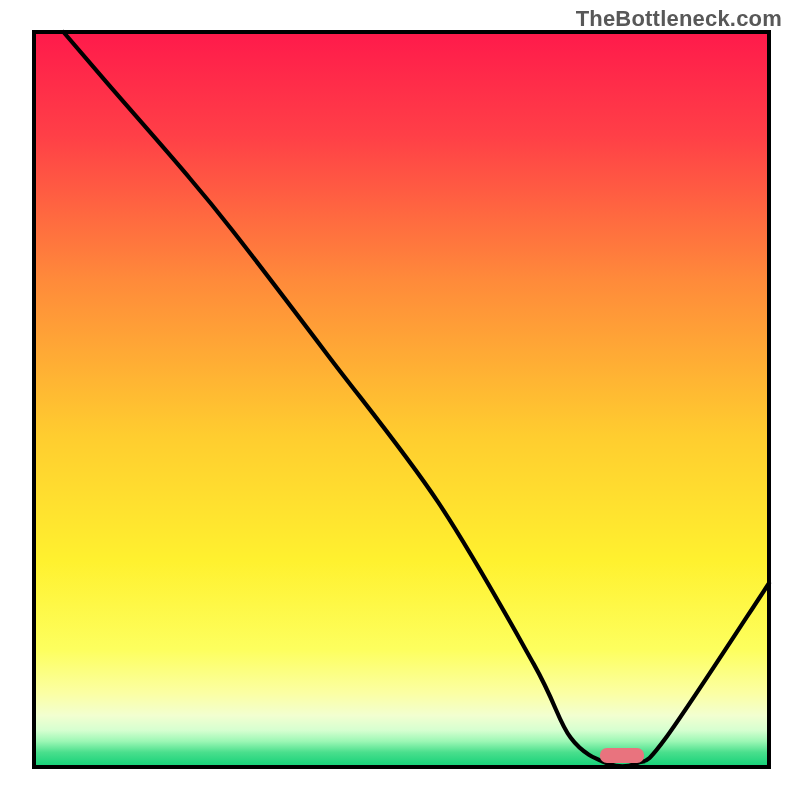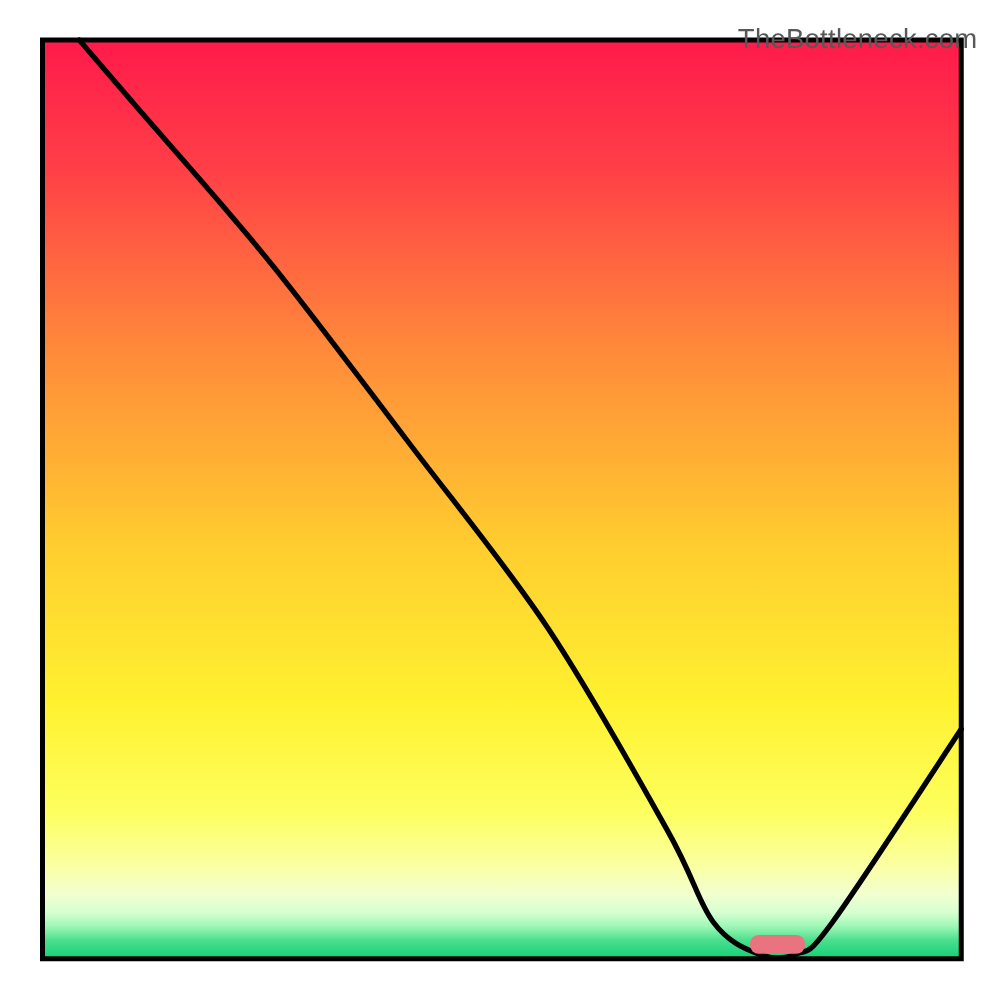--- a/index.html
+++ b/index.html
@@ -11,25 +11,25 @@
     font-family: Arial, Helvetica, sans-serif;
     overflow: hidden;
   }
   .container {
     position: relative;
     width: 800px;
     height: 800px;
   }
   .watermark {
     position: absolute;
-    top: 18px;
+    top: 6px;
     right: 18px;
     color: #585858;
     font-size: 22px;
-    font-weight: 400;
+    font-weight: 700;
     letter-spacing: 0.2px;
     z-index: 40;
     user-select: none;
   }
   svg.plot {
     position: absolute;
     left: 0;
     top: 0;
   }
 </style>

